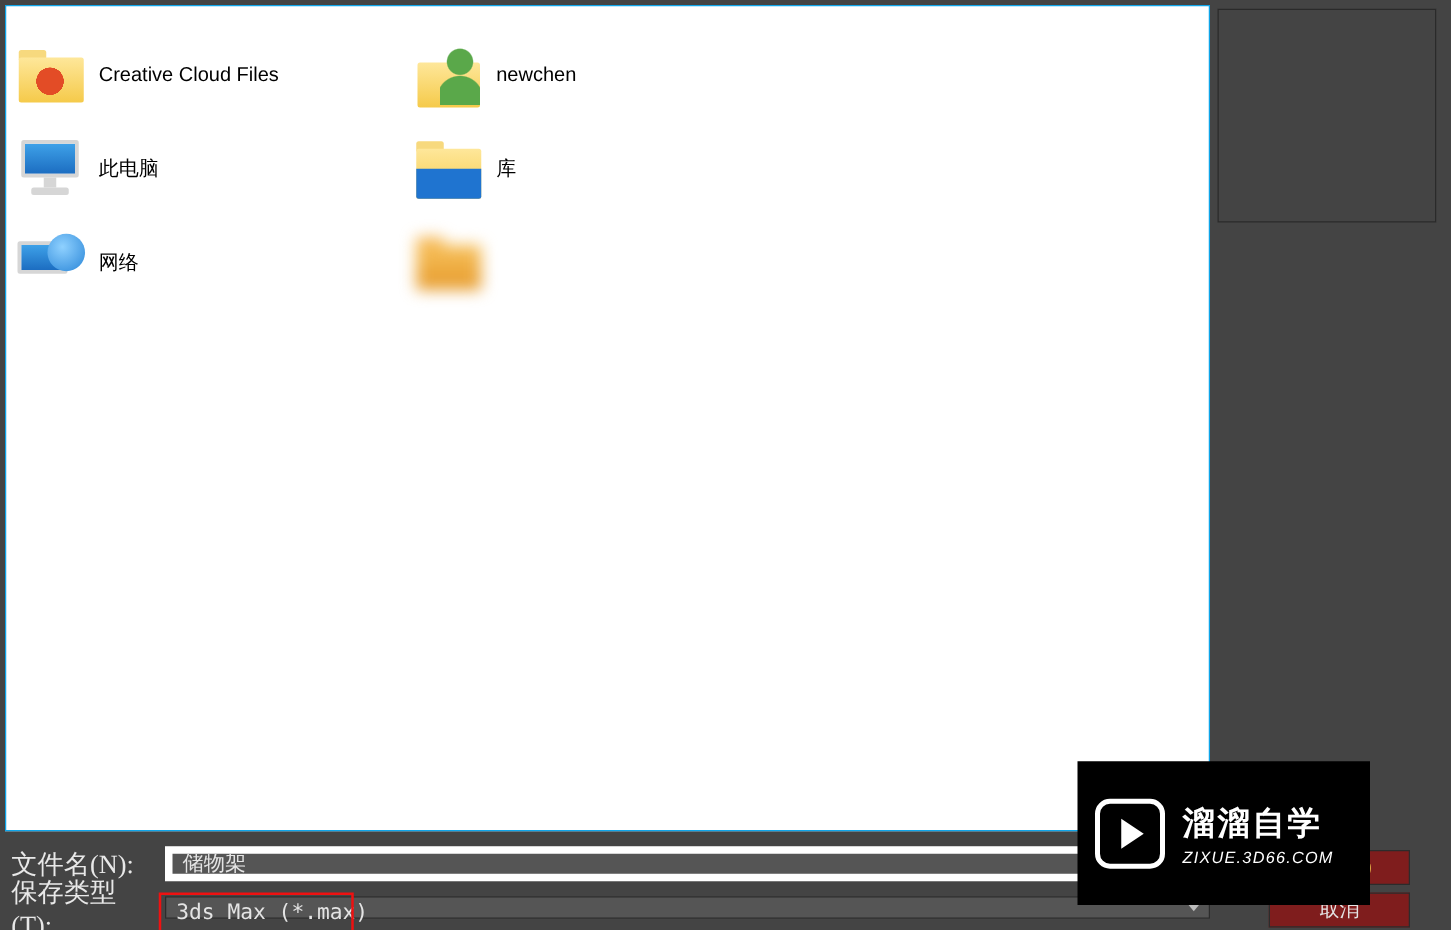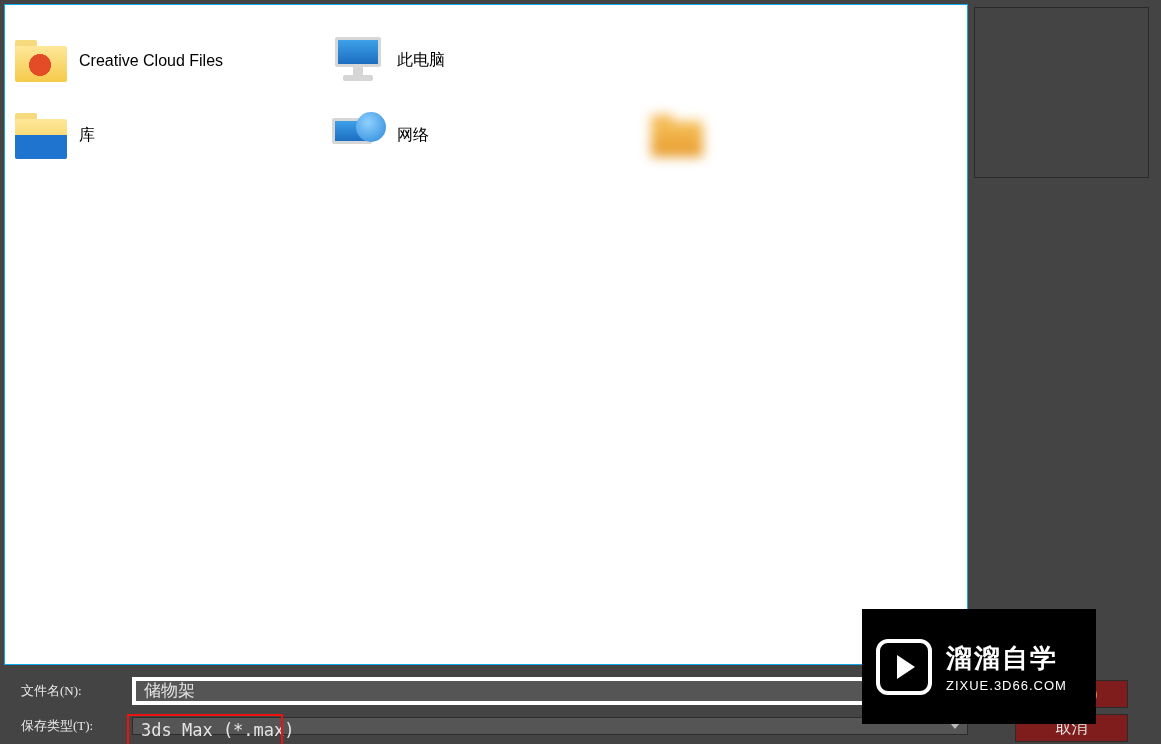--- a/index.html
+++ b/index.html
@@ -119,29 +119,29 @@
       display: flex;
       align-items: center;
       height: 36px;
       gap: 10px;
       position: relative;
     }
     .row1 { margin-top: 4px; }
     .field-label {
       width: 122px;
       color: #e8e8e8;
-      font-size: 13px;
-      padding-left: 21px;
+      font-size: 21px;
+      padding-left: 9px;
       font-family: "SimSun", serif;
     }
     .filename-input {
       flex: 0 0 836px;
       height: 28px;
       background: #555;
-      border: 4px solid #ffffff;
+      border: 6px solid #ffffff;
       color: #e4e4e4;
       font-size: 17px;
       padding: 2px 8px;
       font-family: "SimSun", serif;
     }
     .filetype-wrap{
       position:relative;
       flex: 0 0 836px;
       height: 18px;
     }
@@ -206,38 +206,44 @@
       margin-left: 33px;
     }
     .watermark .play {
       width: 56px; height: 56px; border: 4px solid #fff; border-radius: 12px;
       display:flex;align-items:center;justify-content:center;
     }
     .watermark .play .tri{
       width:0;height:0;border-top:12px solid transparent;border-bottom:12px solid transparent;border-left:18px solid #fff;margin-left:4px;
     }
     .watermark .txt .t1{ color:#fff; font-size:26px; font-weight:700; letter-spacing:2px;}
-    .watermark .txt .t2{ color:#fff; font-size:13px; letter-spacing:1px; margin-top:2px; font-family:Arial,sans-serif;}
+    .watermark .txt .t2{ color:#fff; font-size:13px; letter-spacing:1px; margin-top:2px; font-family:Arial,sans-serif;font-style:italic;}
   </style>
 </head>
 <body>
 
 <div class="file-area">
 
   <div class="file-item">
     <div class="file-icon">
       <div class="ficon-folder ficon-creative">
           <div class="tab"></div>
           <div class="body"></div>
         </div>
     </div>
     <span class="file-label">Creative Cloud Files</span>
   </div>
 
 
+  <div class="file-item">
+    <div class="file-icon">
+      <div class="ficon-user"></div>
+    </div>
+    <span class="file-label">newchen</span>
+  </div>
 
   <div class="file-item">
     <div class="file-icon">
       <div class="ficon-pc">
           <div class="mon"></div>
           <div class="stand"></div>
           <div class="base"></div>
         </div>
     </div>
     <span class="file-label">此电脑</span>

